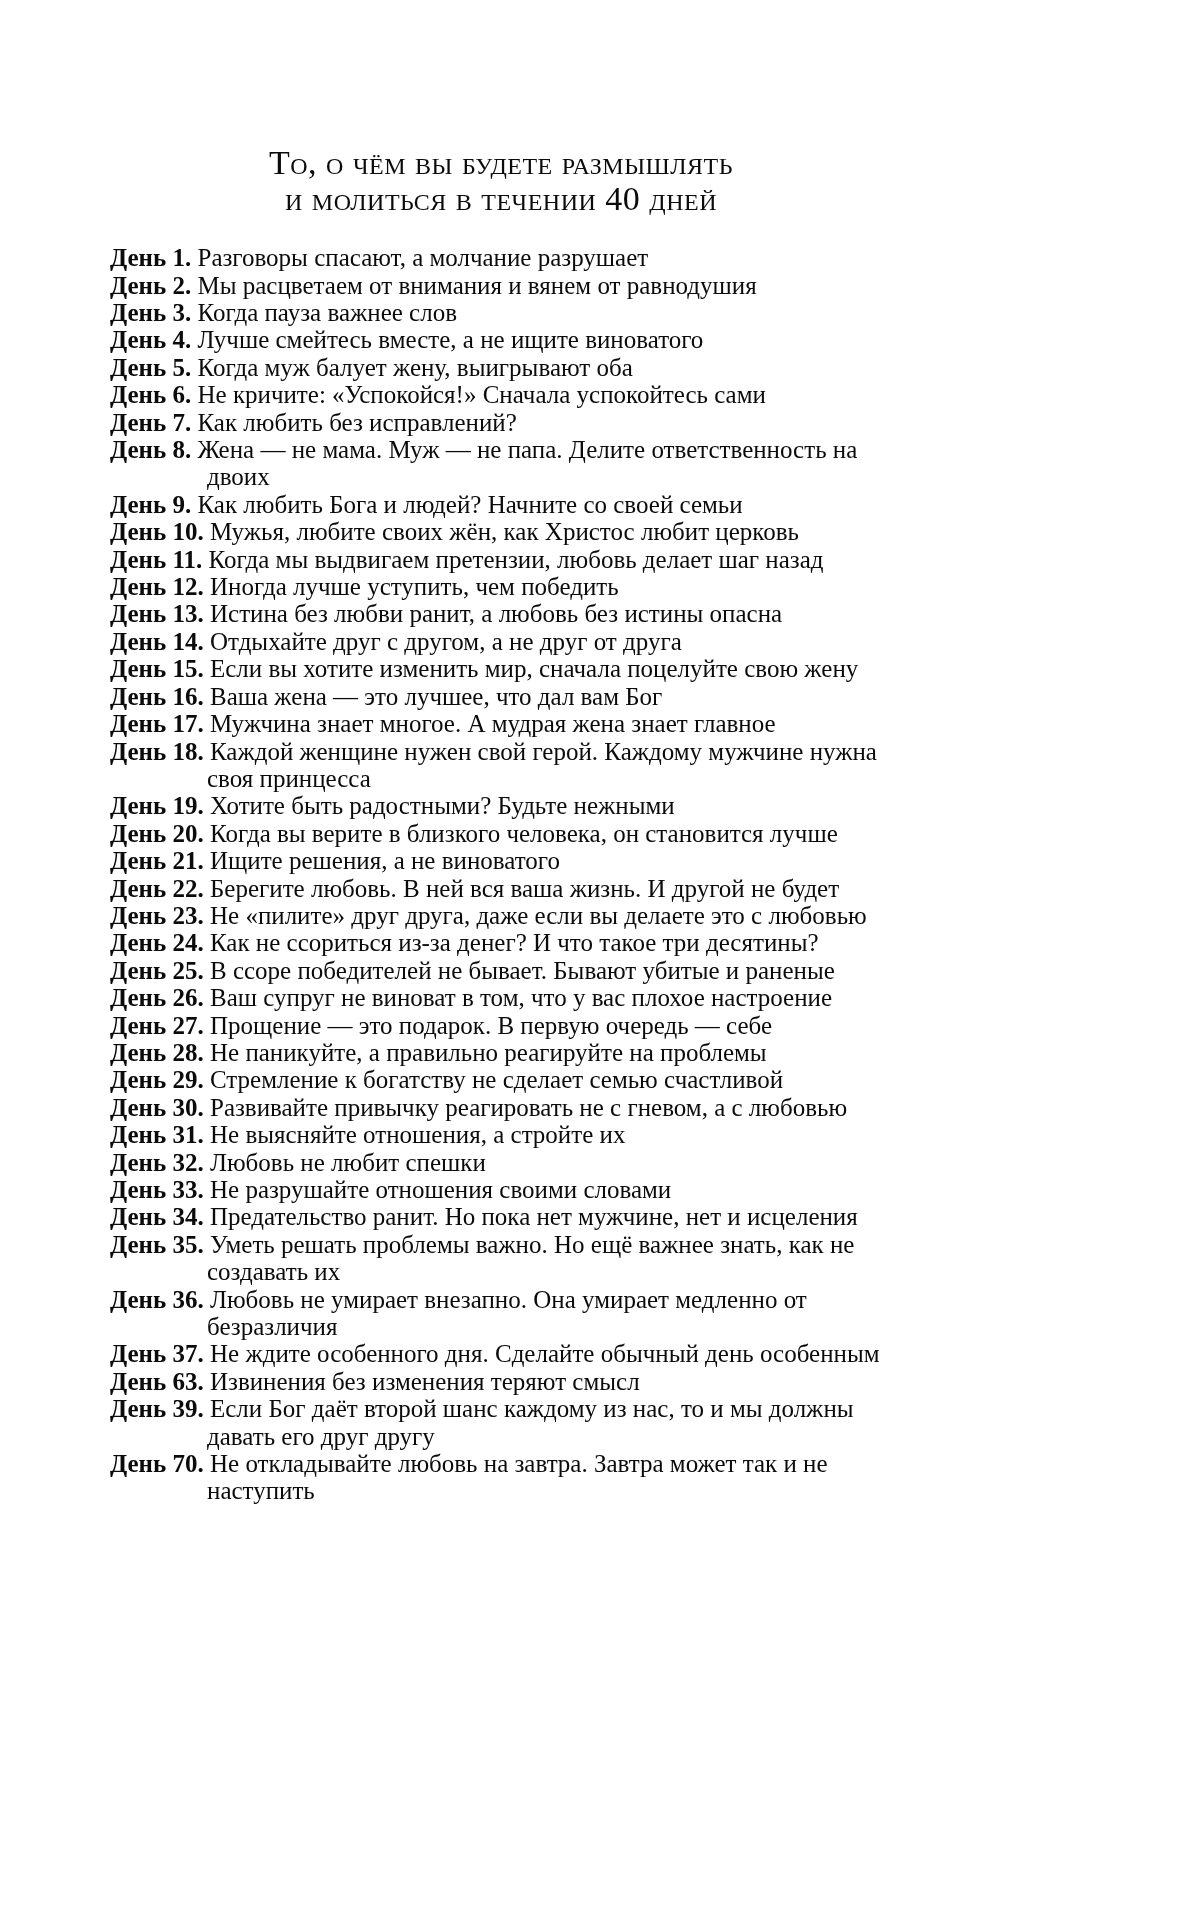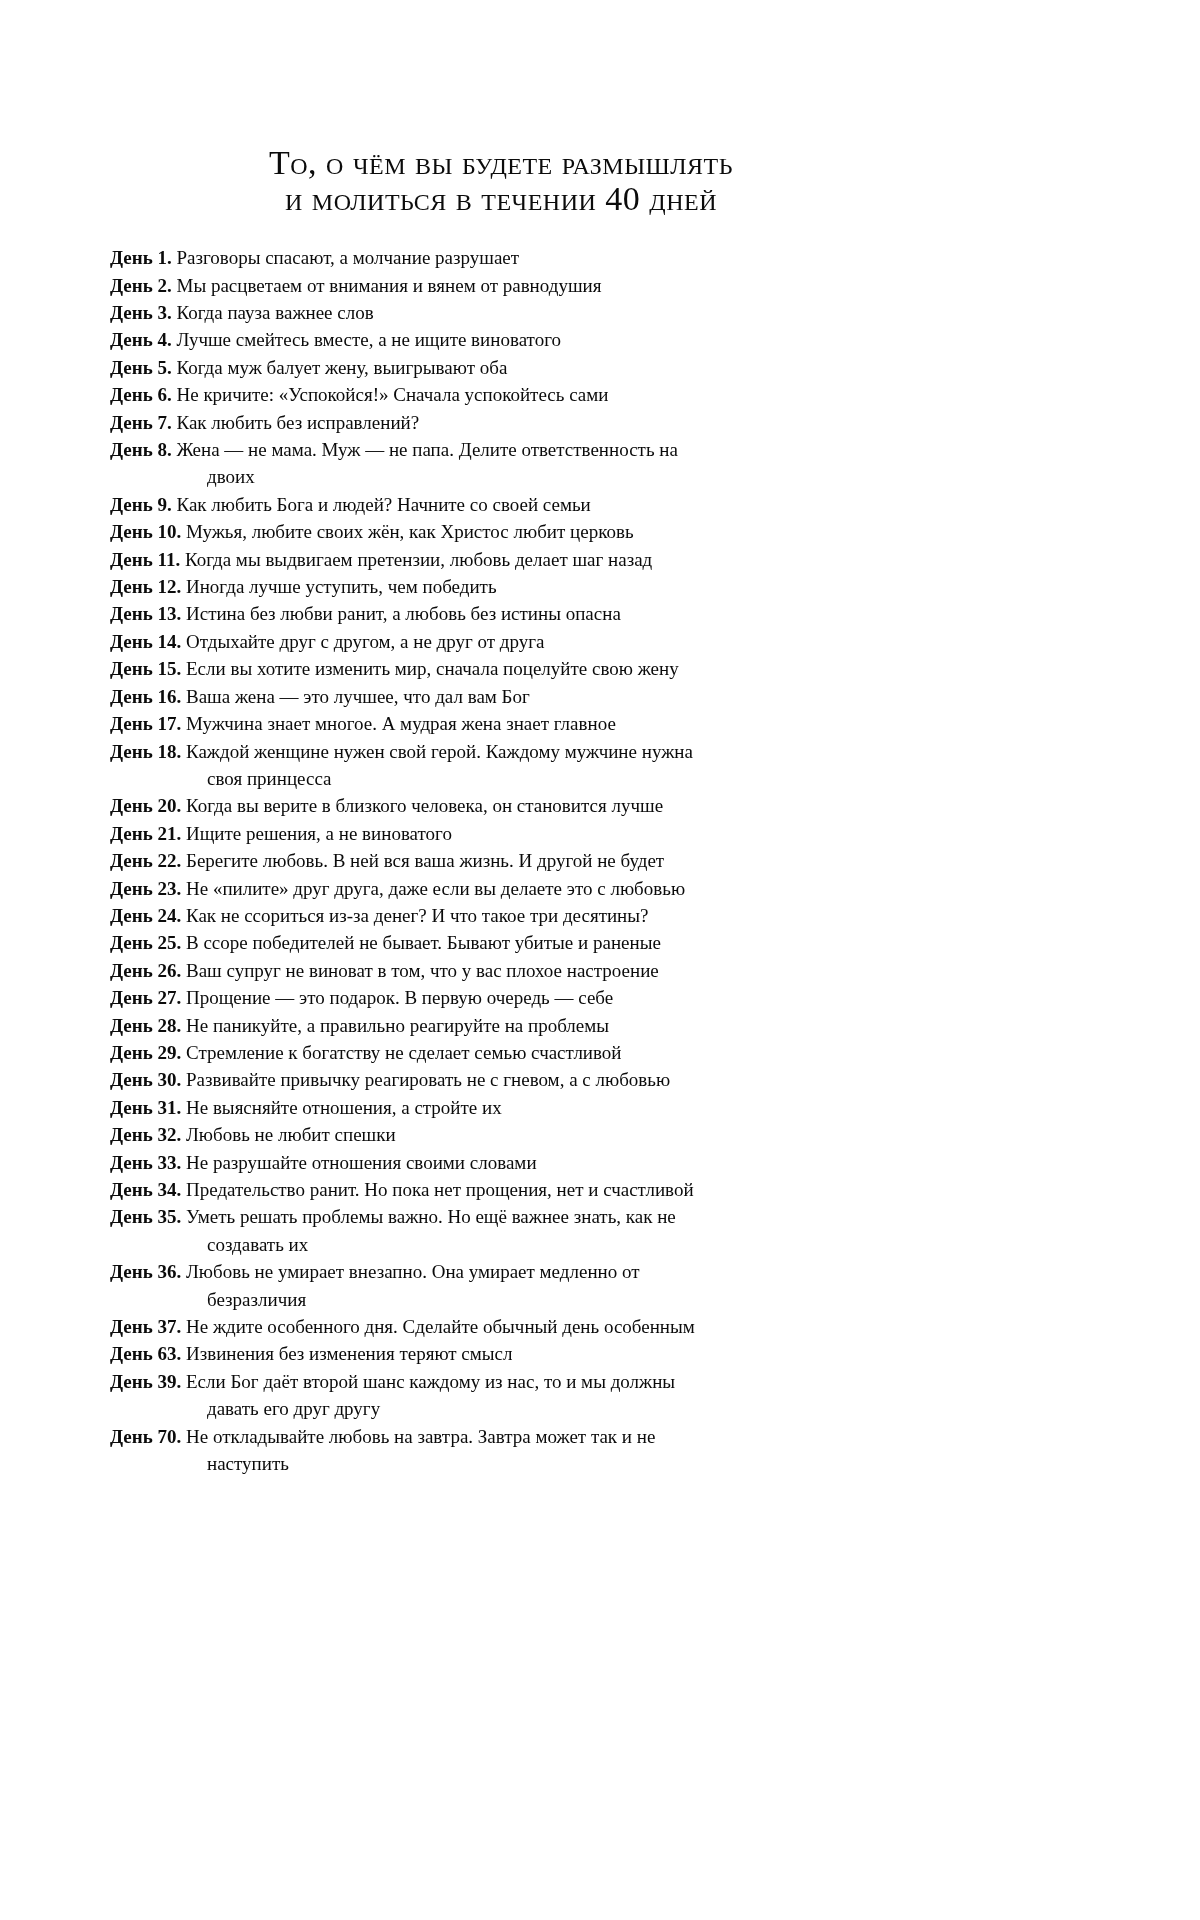--- a/index.html
+++ b/index.html
@@ -25,21 +25,21 @@
     font-variant: small-caps;
     font-size: 34px;
     line-height: 1.08;
     letter-spacing: 0.5px;
   }
   .doc-title .title-line {
     display: block;
   }
   .days {
     margin-top: 26px;
-    font-size: 19px;
+    font-size: 25px;
     line-height: 27.4px;
     width: 982px;
   }
   .day {
     padding-left: 97px;
     text-indent: -97px;
   }
   .day-label {
     font-weight: bold;
   }
@@ -70,35 +70,36 @@
       <div class="day"><span class="day-label">День 10.</span> <span class="day-text">Мужья, любите своих жён, как Христос любит церковь</span></div>
       <div class="day"><span class="day-label">День 11.</span> <span class="day-text">Когда мы выдвигаем претензии, любовь делает шаг назад</span></div>
       <div class="day"><span class="day-label">День 12.</span> <span class="day-text">Иногда лучше уступить, чем победить</span></div>
       <div class="day"><span class="day-label">День 13.</span> <span class="day-text">Истина без любви ранит, а любовь без истины опасна</span></div>
       <div class="day"><span class="day-label">День 14.</span> <span class="day-text">Отдыхайте друг с другом, а не друг от друга</span></div>
       <div class="day"><span class="day-label">День 15.</span> <span class="day-text">Если вы хотите изменить мир, сначала поцелуйте свою жену</span></div>
       <div class="day"><span class="day-label">День 16.</span> <span class="day-text">Ваша жена — это лучшее, что дал вам Бог</span></div>
       <div class="day"><span class="day-label">День 17.</span> <span class="day-text">Мужчина знает многое. А мудрая жена знает главное</span></div>
       <div class="day"><span class="day-label">День 18.</span> <span class="day-text">Каждой женщине нужен свой герой. Каждому мужчине нужна
 своя принцесса</span></div>
+      <div class="day"><span class="day-label">День 19.</span> <span class="day-text">Хотите быть радостными? Будьте нежными</span></div>
       <div class="day"><span class="day-label">День 20.</span> <span class="day-text">Когда вы верите в близкого человека, он становится лучше</span></div>
       <div class="day"><span class="day-label">День 21.</span> <span class="day-text">Ищите решения, а не виноватого</span></div>
       <div class="day"><span class="day-label">День 22.</span> <span class="day-text">Берегите любовь. В ней вся ваша жизнь. И другой не будет</span></div>
       <div class="day"><span class="day-label">День 23.</span> <span class="day-text">Не «пилите» друг друга, даже если вы делаете это с любовью</span></div>
       <div class="day"><span class="day-label">День 24.</span> <span class="day-text">Как не ссориться из-за денег? И что такое три десятины?</span></div>
       <div class="day"><span class="day-label">День 25.</span> <span class="day-text">В ссоре победителей не бывает. Бывают убитые и раненые</span></div>
       <div class="day"><span class="day-label">День 26.</span> <span class="day-text">Ваш супруг не виноват в том, что у вас плохое настроение</span></div>
       <div class="day"><span class="day-label">День 27.</span> <span class="day-text">Прощение — это подарок. В первую очередь — себе</span></div>
       <div class="day"><span class="day-label">День 28.</span> <span class="day-text">Не паникуйте, а правильно реагируйте на проблемы</span></div>
       <div class="day"><span class="day-label">День 29.</span> <span class="day-text">Стремление к богатству не сделает семью счастливой</span></div>
       <div class="day"><span class="day-label">День 30.</span> <span class="day-text">Развивайте привычку реагировать не с гневом, а с любовью</span></div>
       <div class="day"><span class="day-label">День 31.</span> <span class="day-text">Не выясняйте отношения, а стройте их</span></div>
       <div class="day"><span class="day-label">День 32.</span> <span class="day-text">Любовь не любит спешки</span></div>
       <div class="day"><span class="day-label">День 33.</span> <span class="day-text">Не разрушайте отношения своими словами</span></div>
-      <div class="day"><span class="day-label">День 34.</span> <span class="day-text">Предательство ранит. Но пока нет прощения, нет и счастливой</span></div>
+      <div class="day"><span class="day-label">День 34.</span> <span class="day-text">Предательство ранит. Но пока нет мужчине, нет и исцеления</span></div>
       <div class="day"><span class="day-label">День 35.</span> <span class="day-text">Уметь решать проблемы важно. Но ещё важнее знать, как не
 создавать их</span></div>
       <div class="day"><span class="day-label">День 36.</span> <span class="day-text">Любовь не умирает внезапно. Она умирает медленно от
 безразличия</span></div>
       <div class="day"><span class="day-label">День 37.</span> <span class="day-text">Не ждите особенного дня. Сделайте обычный день особенным</span></div>
       <div class="day"><span class="day-label">День 63.</span> <span class="day-text">Извинения без изменения теряют смысл</span></div>
       <div class="day"><span class="day-label">День 39.</span> <span class="day-text">Если Бог даёт второй шанс каждому из нас, то и мы должны
 давать его друг другу</span></div>
       <div class="day"><span class="day-label">День 70.</span> <span class="day-text">Не откладывайте любовь на завтра. Завтра может так и не
 наступить</span></div>

